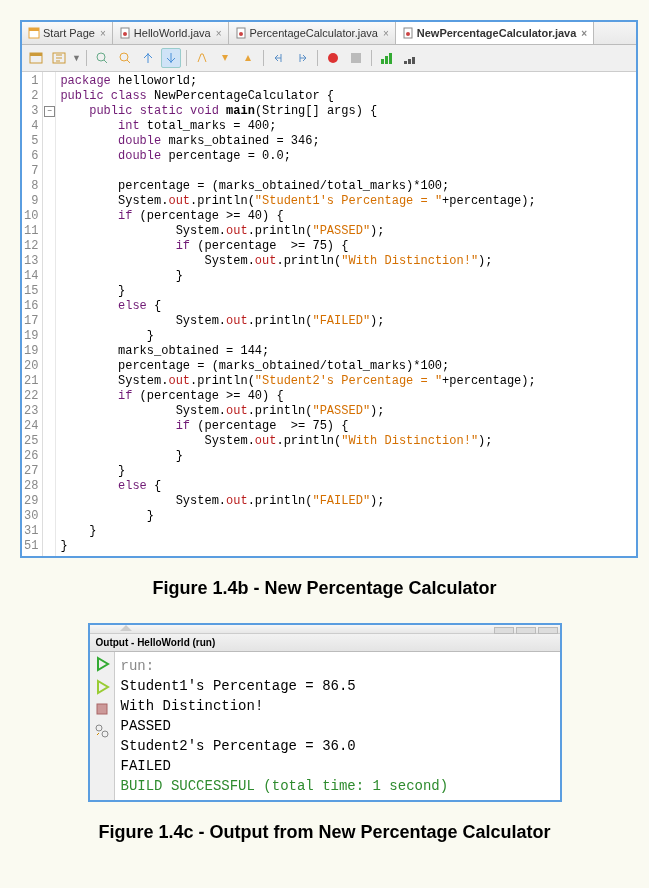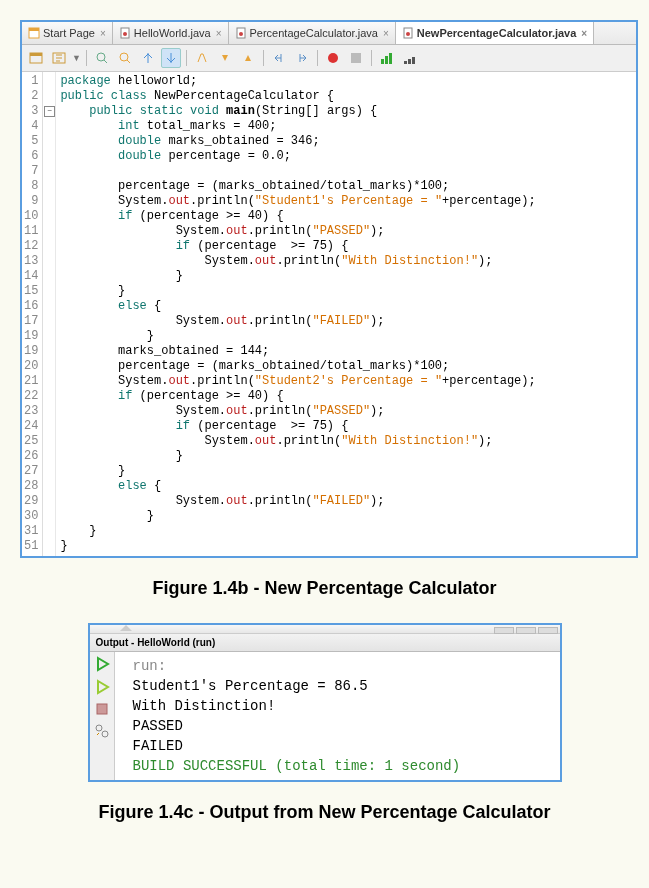--- a/index.html
+++ b/index.html
@@ -94,21 +94,21 @@
     background:#fff;
     font-size:8px;line-height:8px;text-align:center;color:#555;
   }
   .code {
     background:#fff;
     padding:2px 4px;
     flex:1;
     white-space:pre;
     overflow-x:hidden;
   }
-  .kw{color:#0f766e;}
+  .kw{color:#701a75;}
   .bold{font-weight:bold;}
   .ital{}
   .str{color:#d46f00;}
   .fld{color:#b91c1c;}
   
   .caption{
     text-align:center;
     font-weight:bold;
     font-size:18px;
     margin:20px 0 24px;
@@ -148,21 +148,20 @@
     border-right:1px solid #ccc;
     display:flex;flex-direction:column;align-items:center;gap:4px;
     padding-top:4px;
   }
   .out-text{
     flex:1;
     font-family:"Courier New",monospace;
     font-size:14px;
     line-height:20px;
     padding:4px 6px;
-    margin-left:12px;
   }
   .run-gray{color:#888;}
   .build-green{color:#2e8b2e;}
 </style>
 </head>
 <body>
 
 <div class="ide-frame">
   <div class="tabstrip" id="tabstrip">
       <div class="tab">
@@ -392,19 +391,20 @@
             <circle cx="5" cy="5" r="3" fill="none" stroke="#888"></circle>
             <circle cx="11" cy="11" r="3" fill="none" stroke="#888"></circle>
             <path d="M3 12l2-2" stroke="#c80"></path>
           </svg></span>
     </div>
     <div class="out-text" id="outtext">
         <div class="run-gray">run:</div>
         <div>Student1's Percentage = 86.5</div>
         <div>With Distinction!</div>
         <div>PASSED</div>
+        <div>Student2's Percentage = 36.0</div>
         <div>FAILED</div>
         <div class="build-green">BUILD SUCCESSFUL (total time: 1 second)</div>
       </div>
   </div>
 </div>
 
 <div class="caption">Figure 1.4c - Output from New Percentage Calculator</div>
 
 </body></html>

